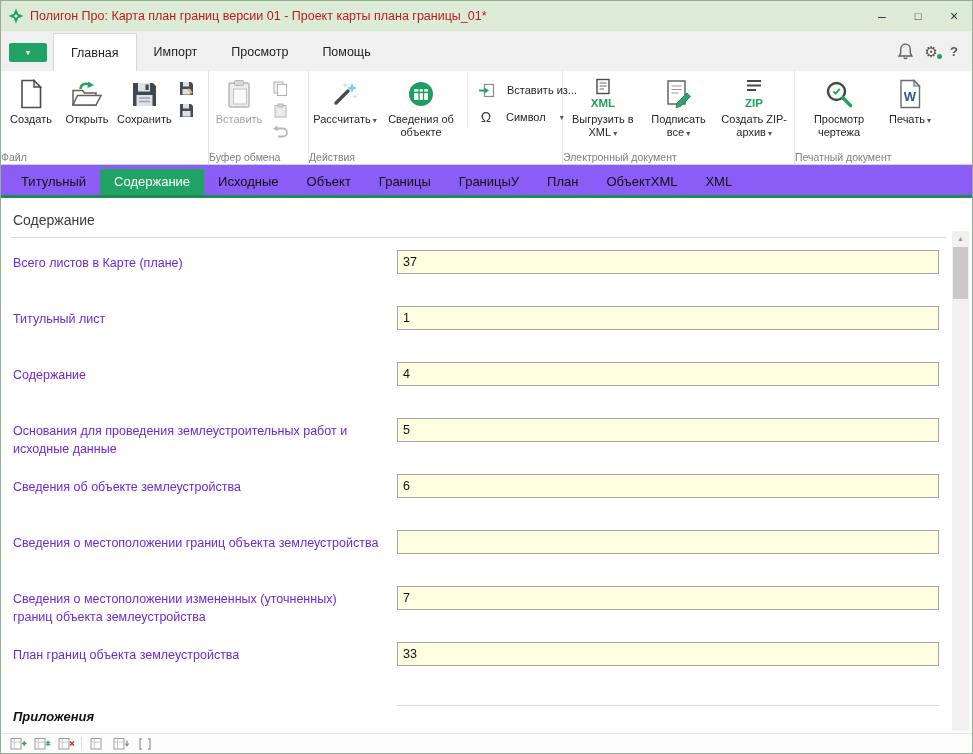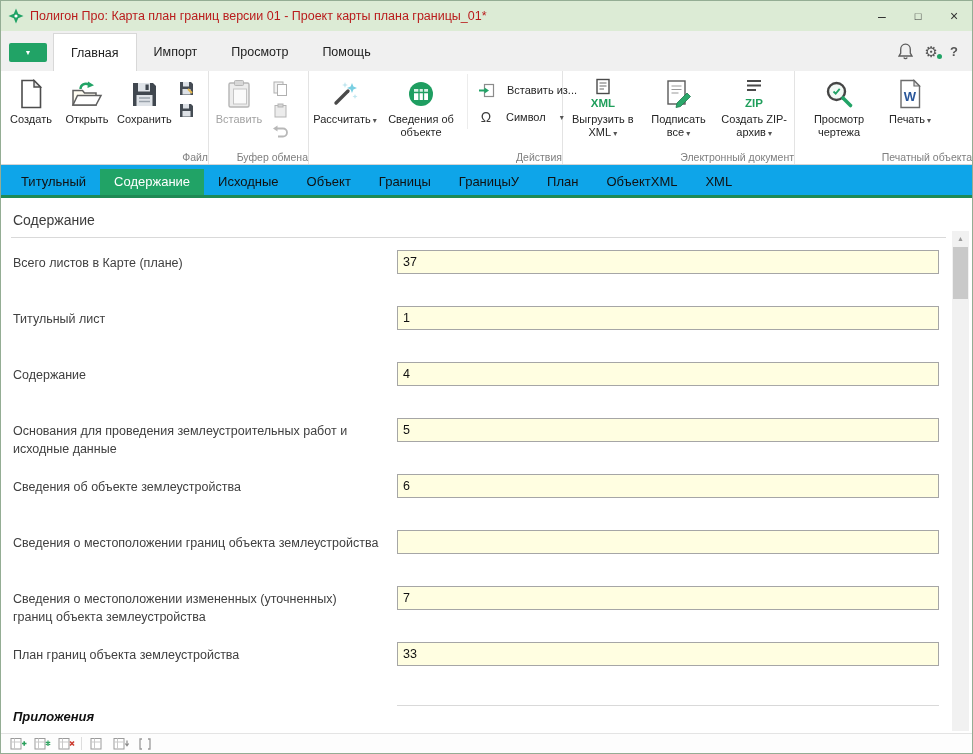--- a/index.html
+++ b/index.html
@@ -28,44 +28,44 @@
   .menu-tab.active{background:#fff;border:1px solid #d8d8d8;border-bottom:none;}
   .menubar-right{margin-left:auto;display:flex;align-items:center;gap:12px;padding-right:8px;color:#555;}
   .gear-wrap{font-size:15px;line-height:1;position:relative;}
   .gear-dot{position:absolute;right:-4px;bottom:0;width:5px;height:5px;border-radius:50%;background:var(--accent);}
   .help-q{font-size:13px;font-weight:bold;color:#555;}
 
   
   .ribbon{height:94px;background:#fff;border-bottom:1px solid #d4d4d4;display:flex;flex:0 0 auto;}
   .rgroup{position:relative;border-right:1px solid #e3e3e3;padding:3px 2px 14px 2px;display:flex;align-items:flex-start;flex:0 0 auto;}
   .rgroup:last-child{border-right:none;flex:1;}
-  .rgroup-label{position:absolute;bottom:1px;left:0;right:0;text-align:right;font-size:10.5px;color:#7f7f7f;white-space:nowrap;}
+  .rgroup-label{position:absolute;bottom:1px;left:0;right:0;text-align:left;font-size:10.5px;color:#7f7f7f;white-space:nowrap;}
   .rbtn{display:flex;flex-direction:column;align-items:center;padding:2px 2px;min-width:56px;}
   .rbtn .ric{height:36px;display:flex;align-items:center;justify-content:center;}
   .rbtn .rlbl{font-size:11px;color:#262626;text-align:center;line-height:1.18;margin-top:1px;max-width:76px;}
   .rbtn.disabled .rlbl{color:#a3a3a3;}
   .caret{font-size:8px;color:#555;margin-left:2px;}
   .small-col{display:flex;flex-direction:column;gap:2px;padding:4px 2px;}
   .sbtn{width:22px;height:20px;display:flex;align-items:center;justify-content:center;}
   .vcol{display:flex;flex-direction:column;gap:3px;padding:4px 2px 0 6px;border-left:1px solid #ececec;margin-left:4px;}
   .hbtn{display:flex;align-items:center;gap:12px;height:24px;font-size:11px;color:#262626;padding:0 4px;white-space:nowrap;}
   .omega{font-size:14px;color:#3c3c3c;width:16px;text-align:center;}
 
   
-  .doctabs{height:33px;background:#0ea5e9;display:flex;align-items:flex-end;padding-left:6px;border-bottom:3px solid var(--accent-dark);flex:0 0 auto;}
+  .doctabs{height:33px;background:#8b5cf6;display:flex;align-items:flex-end;padding-left:6px;border-bottom:3px solid var(--accent-dark);flex:0 0 auto;}
   .dtab{height:26px;line-height:26px;padding:0 14px;font-size:13px;color:#111;}
   .dtab.active{background:var(--accent);color:#fff;}
 
   
   .content{flex:1;background:#fff;padding-top:12px;overflow:hidden;}
   .section-title{font-size:14px;color:#3c3c3c;margin:2px 0 0 12px;}
   .section-rule{border-bottom:1px solid #d9d9d9;margin:9px 26px 0 10px;}
   .form{margin-top:12px;}
   .frow{display:flex;align-items:flex-start;height:56px;padding-left:12px;}
-  .flabel{width:384px;font-size:12.5px;color:#404040;line-height:1.45;padding:4px 18px 0 0;}
+  .flabel{width:384px;font-size:12.5px;color:#6d28d9;line-height:1.45;padding:4px 18px 0 0;}
   .finput{flex:1;margin-right:33px;}
   .finput input{width:100%;height:24px;background:var(--input-bg);border:1px solid #a6a6a6;font-size:12.5px;padding:0 5px;color:#111;font-family:inherit;}
   .arow{display:flex;align-items:flex-start;padding-left:12px;margin-top:2px;}
   .alabel{width:384px;font-size:13px;font-weight:bold;color:#111;padding-top:9px;font-style:italic;}
   .aline{flex:1;margin-right:33px;border-top:1px solid #d9d9d9;margin-top:5px;}
 
   
   .scrollbar{position:absolute;top:230px;right:3px;bottom:22px;width:17px;background:#f1f1f1;z-index:5;}
   .sb-up{height:15px;display:flex;align-items:center;justify-content:center;font-size:7px;color:#9a9a9a;}
   .sb-thumb{position:absolute;top:16px;left:1px;right:1px;height:52px;background:#c9c9c9;}
@@ -291,21 +291,21 @@
       <div class="rbtn" style="min-width:58px">
         <div class="ric">
           <svg width="26" height="30" viewBox="0 0 26 30">
             <path d="M4 1.5h13l5.5 5.5v21.5H4z" fill="#fff" stroke="#6b6b6b" stroke-width="1.4"></path>
             <path d="M17 1.5l5.5 5.5H17z" fill="#e2e2e2" stroke="#6b6b6b" stroke-width="1.2"></path>
             <text x="13" y="22" text-anchor="middle" font-size="13" font-weight="bold" fill="#2b579a" font-family="Liberation Sans, sans-serif">W</text>
           </svg>
         </div>
         <div class="rlbl"><span>Печать</span><span class="caret">▾</span></div>
       </div>
-      <div class="rgroup-label">Печатный объекта</div>
+      <div class="rgroup-label">Печатный документ</div>
     </div>
   </div>
 
   <div class="doctabs">
     <div class="dtab">Титульный</div>
     <div class="dtab active">Содержание</div>
     <div class="dtab">Исходные</div>
     <div class="dtab">Объект</div>
     <div class="dtab">Границы</div>
     <div class="dtab">ГраницыУ</div>

